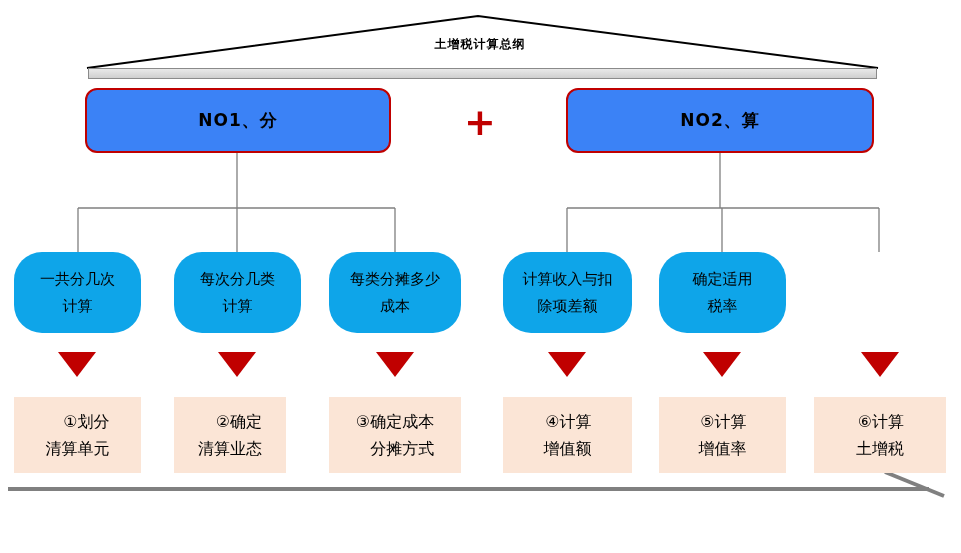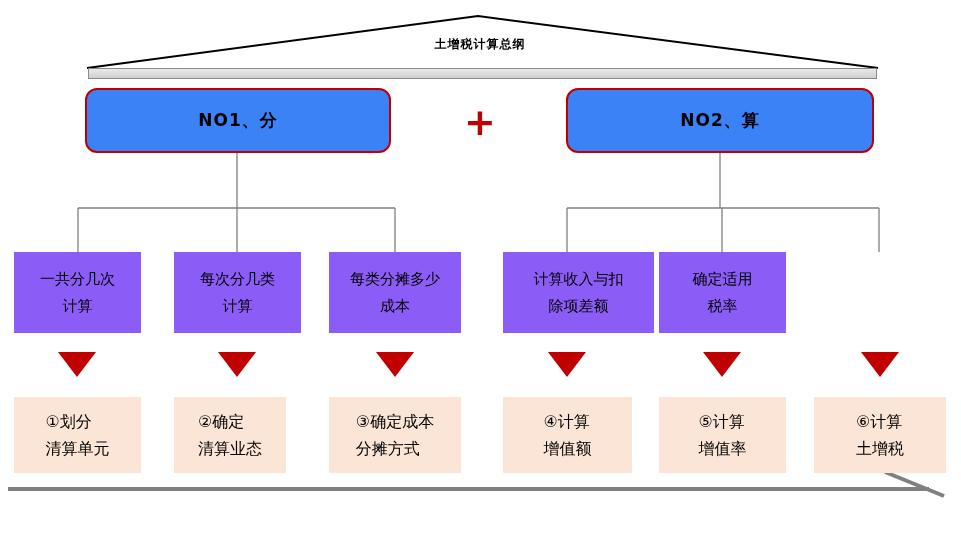--- a/index.html
+++ b/index.html
@@ -40,33 +40,34 @@
   .no2{left:566px;width:308px;}
   .plus{
     position:absolute;left:458px;top:100px;width:44px;
     text-align:center;
     font-size:38px;font-weight:bold;color:#C00000;
     line-height:44px;
     z-index:2;
   }
   .qbox{
     position:absolute;top:252px;height:81px;
-    background:#8b5cf6;
+    background:#0ea5e9;
     display:flex;align-items:center;justify-content:center;
     text-align:center;
     font-size:15px;color:#000;
     white-space:pre-line;
     line-height:1.8;
     z-index:2;
+    border-radius:28px;
   }
   .sbox{
     position:absolute;top:397px;height:76px;
     background:#FBE5D6;
     display:flex;align-items:center;justify-content:center;
-    text-align:left;
+    text-align:right;
     font-size:16px;color:#000;
     white-space:pre-line;
     line-height:1.7;
     z-index:2;
   }
   .down-arrow{
     position:absolute;top:352px;width:0;height:0;
     border-left:19px solid transparent;
     border-right:19px solid transparent;
     border-top:25px solid #C00000;
@@ -117,21 +118,21 @@
   <div class="down-arrow" style="left:218px;"></div>
   <div class="sbox" style="left:174px;width:112px;">②确定
 清算业态</div>
 
   <div class="qbox" style="left:329px;width:132px;">每类分摊多少
 成本</div>
   <div class="down-arrow" style="left:376px;"></div>
   <div class="sbox" style="left:329px;width:132px;">③确定成本
 分摊方式</div>
 
-  <div class="qbox" style="left:503px;width:151px;">计算收入与扣
+  <div class="qbox" style="left:503px;width:129px;">计算收入与扣
 除项差额</div>
   <div class="down-arrow" style="left:548px;"></div>
   <div class="sbox" style="left:503px;width:129px;">④计算
 增值额</div>
 
   <div class="qbox" style="left:659px;width:127px;">确定适用
 税率</div>
   <div class="down-arrow" style="left:703px;"></div>
   <div class="sbox" style="left:659px;width:127px;">⑤计算
 增值率</div>

